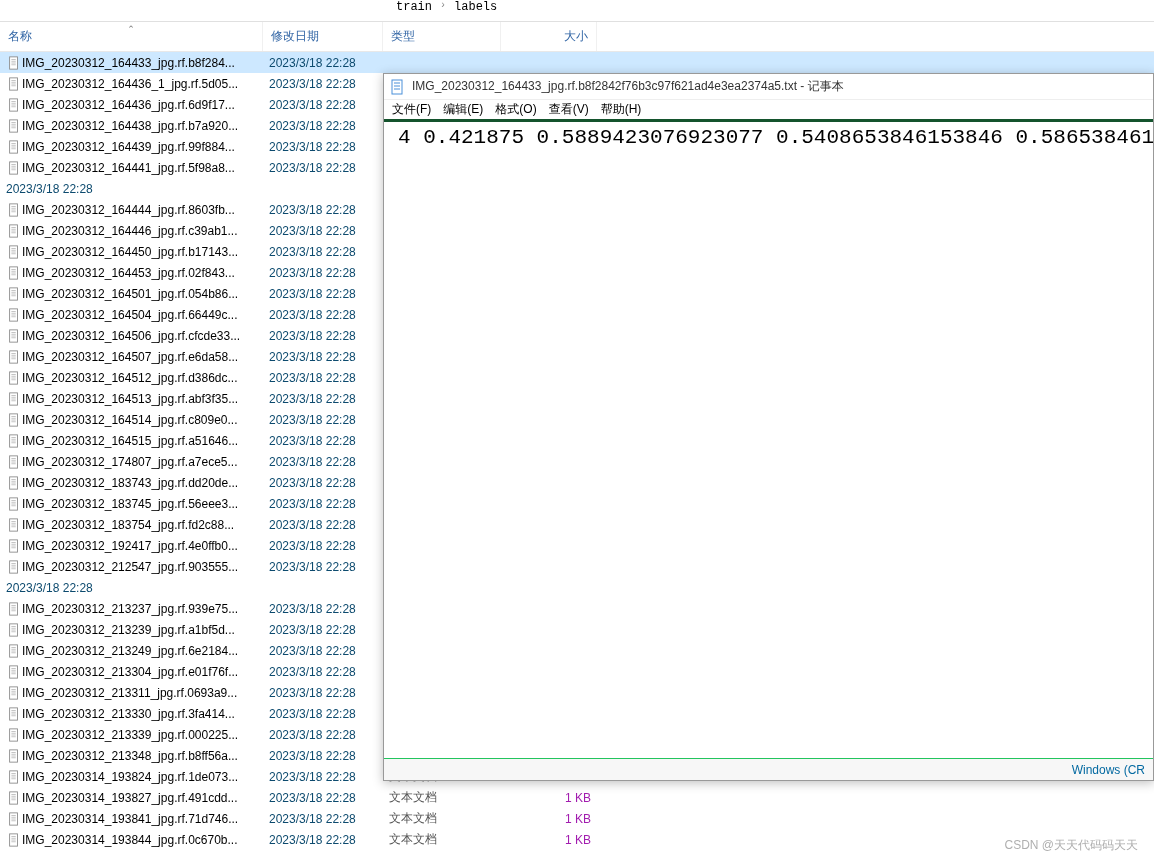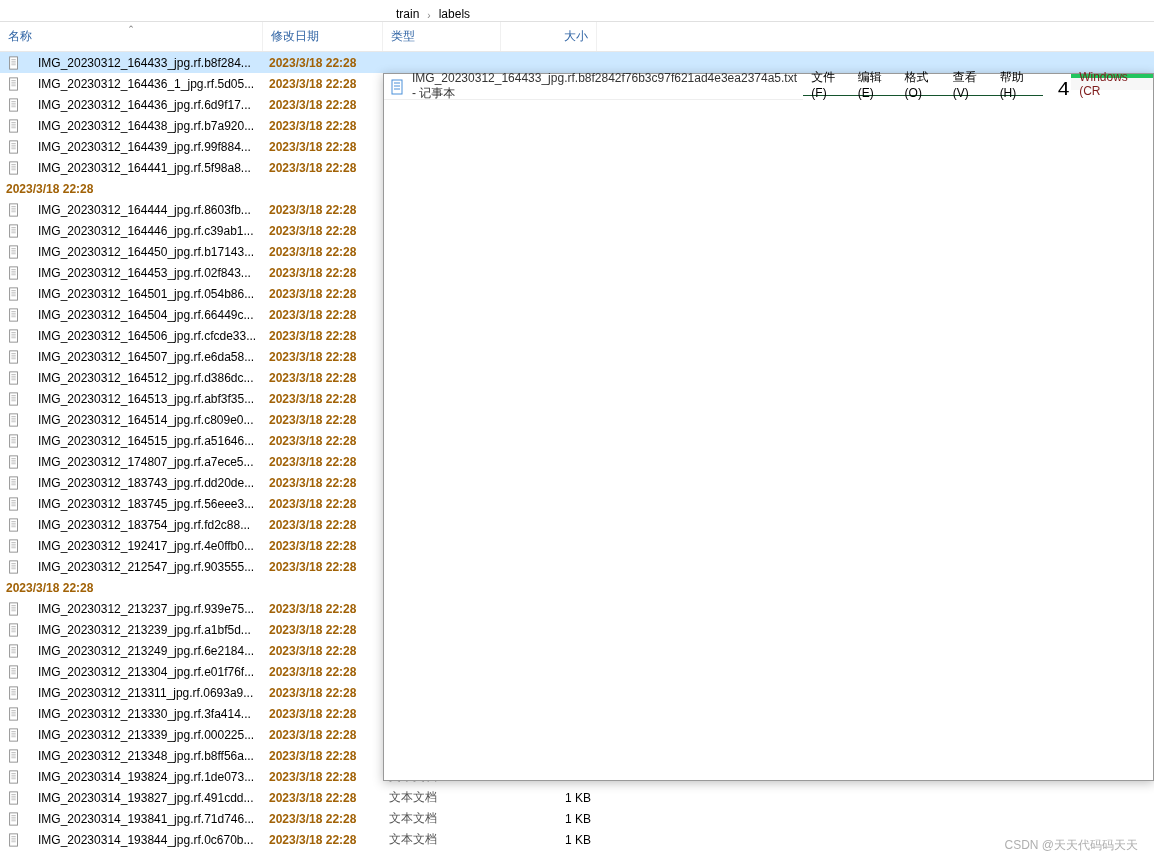--- a/index.html
+++ b/index.html
@@ -17,24 +17,25 @@
   position: absolute;
   top: 0; left: 0;
   width: 1154px;
   height: 866px;
   background: #fff;
 }
 .breadcrumb-bar {
   height: 22px;
   border-bottom: 1px solid #e0e0e0;
   display: flex;
-  align-items: flex-end;
+  align-items: flex-start;
   padding-left: 388px;
   font-size: 12px;
   color: #000;
+  font-family: Liberation Mono, monospace;
 }
 .breadcrumb-bar .crumb {
   padding: 0 8px;
   cursor: pointer;
 }
 .breadcrumb-bar .sep {
   color: #888;
   font-size: 10px;
 }
 .headers {
@@ -71,44 +72,44 @@
 }
 .file-row {
   height: 21px;
   display: flex;
   align-items: center;
   white-space: nowrap;
 }
 .file-row.selected .fcell.name,
 .file-row.selected { background: #cde8ff; }
 .fcell { padding: 0 6px; overflow: hidden; text-overflow: ellipsis; }
-.fcell.name { width: 263px; display: flex; align-items: center; gap: 16px; }
-.fcell.date { width: 120px; color: #a16207; font-weight: bold; }
+.fcell.name { width: 263px; display: flex; align-items: center; gap: 0; }
+.fcell.date { width: 120px; color: #0c4a6e; }
 .fcell.type { width: 118px; color: #555; }
-.fcell.size { width: 96px; text-align: right; color: #000000; }
+.fcell.size { width: 96px; text-align: right; color: #a21caf; }
 .file-icon {
   width: 16px; height: 16px;
   display: inline-flex; align-items: center; justify-content: center;
   flex-shrink: 0;
 }
 .file-icon svg { width: 14px; height: 14px; }
 .fname-text { overflow: hidden; text-overflow: ellipsis; white-space: nowrap; max-width: 230px; }
 
 
 .notepad {
   position: absolute;
   left: 383px;
   top: 73px;
   width: 771px;
   height: 708px;
   background: #fff;
   border: 1px solid #999;
   box-shadow: 0 2px 10px rgba(0,0,0,0.25);
   display: flex;
-  flex-direction: row;
+  flex-direction: column;
 }
 .notepad-title {
   height: 26px;
   background: #fff;
   display: flex;
   align-items: center;
   padding: 0 6px;
   gap: 6px;
   font-size: 12px;
   color: #333;
@@ -117,41 +118,41 @@
 .notepad-title .np-icon {
   width: 16px; height: 16px; display: inline-flex;
 }
 .notepad-menu {
   height: 22px;
   display: flex;
   align-items: center;
   gap: 12px;
   padding: 0 8px;
   font-size: 12px;
-  border-bottom: 1px solid #14532d;
+  border-bottom: 3px solid #14532d;
 }
 .notepad-menu .mi { cursor: pointer; }
 .notepad-content {
   flex: 1;
   padding: 4px 14px;
   font-family: Liberation Mono, monospace;
   font-size: 21px;
   color: #000;
   overflow: hidden;
   white-space: pre;
 }
 .notepad-status {
-  height: 16px;
-  border-top: 4px solid #22c55e;
+  height: 22px;
+  border-top: 1px solid #22c55e;
   display: flex;
   justify-content: flex-end;
   align-items: center;
   padding: 0 8px;
   font-size: 12px;
-  color: #7f1d1d;
+  color: #0369a1;
   background: #f7f7f7;
 }
 .watermark {
   position: absolute;
   right: 16px;
   bottom: 12px;
   color: rgba(120,120,120,0.6);
   font-size: 12px;
   pointer-events: none;
 }

